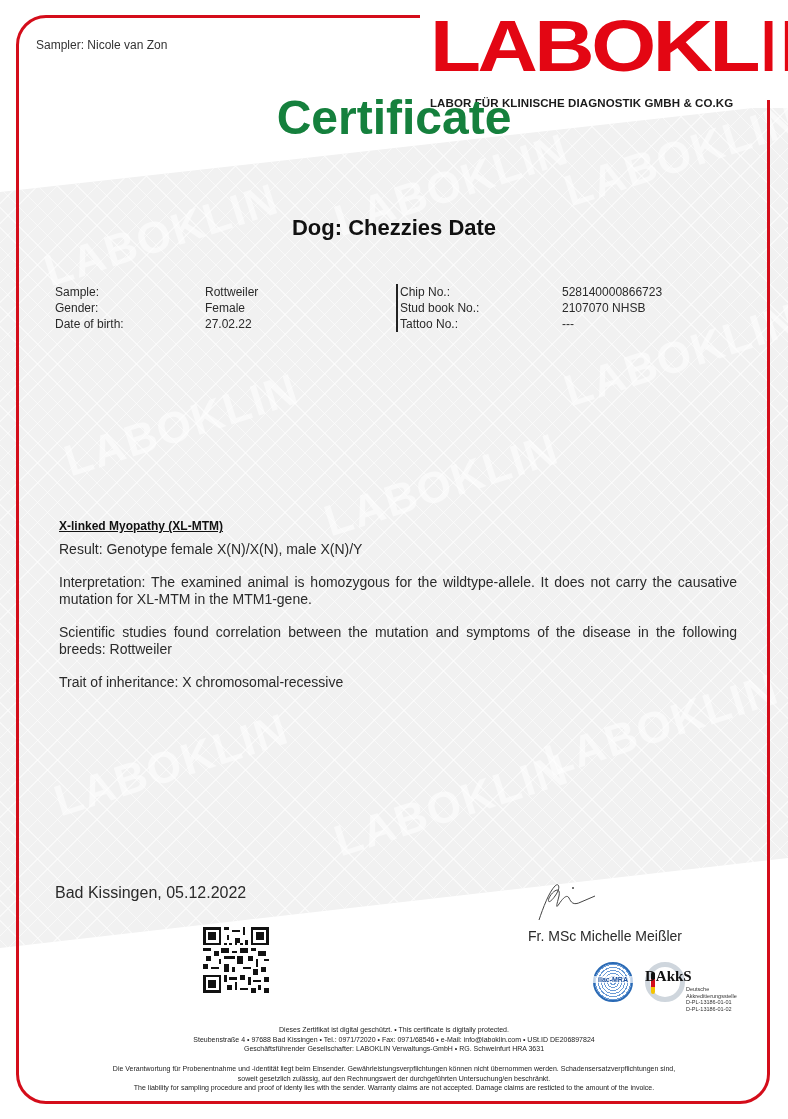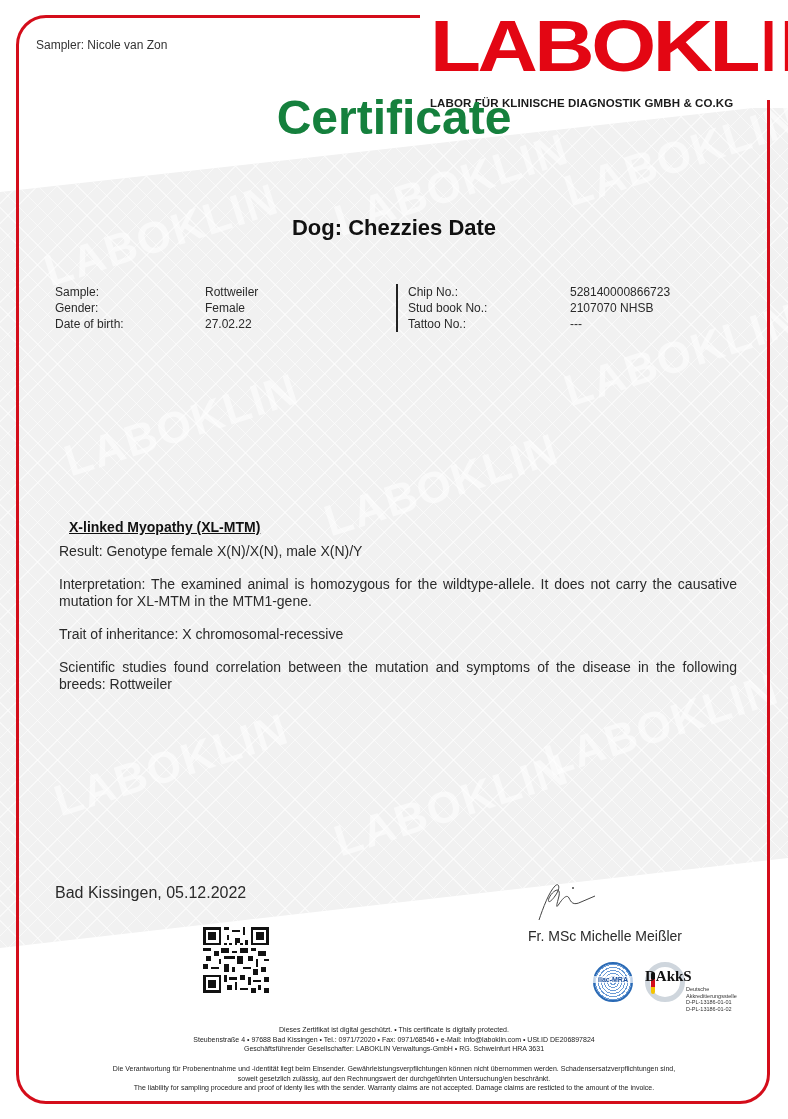--- a/index.html
+++ b/index.html
@@ -38,27 +38,27 @@
   .title { position: absolute; left: 0; width: 788px; top: 90px; text-align: center;
            font-size: 48px; font-weight: bold; color: #15803d; }
 
   .dog-name, .sample-id { position: absolute; left: 0; width: 788px; text-align: center;
                           font-size: 22px; font-weight: bold; color: #111; }
   .dog-name { top: 215px; }
   .sample-id { top: 249px; }
 
   .info { position: absolute; top: 284px; font-size: 12px; line-height: 16px; color: #2a2a2a; }
   .info-left { left: 55px; }
-  .info-right { left: 396px; border-left: 2px solid #222; padding-left: 10px; }
+  .info-right { left: 396px; border-left: 2px solid #222; padding-left: 2px; }
   .row { display: flex; }
   .info-left .lbl { width: 150px; }
   .info-right .lbl { width: 162px; }
 
   .section { position: absolute; left: 55px; width: 682px; top: 519px; font-size: 14px; color: #2a2a2a; }
-  .section h2 { font-size: 14px; font-weight: bold; text-decoration: underline; margin: 0 0 8px 14px; color: #111; }
+  .section h2 { font-size: 12px; font-weight: bold; text-decoration: underline; margin: 0 0 8px 4px; color: #111; }
   .section p { margin: 0 0 16px 4px; line-height: 17px; text-align: justify; }
 
   .place-date { position: absolute; left: 55px; top: 884px; font-size: 16px; color: #2a2a2a; }
   .signature { position: absolute; left: 525px; top: 880px; width: 80px; height: 44px; }
   .signer { position: absolute; left: 528px; top: 928px; font-size: 14px; color: #2a2a2a; }
 
   .qr { position: absolute; left: 203px; top: 927px; width: 66px; height: 66px; }
 
   .accred { position: absolute; left: 593px; top: 962px; width: 150px; height: 62px; }
   .ilac { position: absolute; left: 0; top: 0; width: 40px; height: 40px; border-radius: 50%;
@@ -133,22 +133,22 @@
     <div class="row">
         <span class="lbl">Tattoo No.:</span>
         <span>---</span>
       </div>
   </div>
 
   <div class="section">
     <h2>X-linked Myopathy (XL-MTM)</h2>
     <p>Result: Genotype female X(N)/X(N), male X(N)/Y</p>
     <p>Interpretation: The examined animal is homozygous for the wildtype-allele. It does not carry the causative mutation for XL-MTM in the MTM1-gene.</p>
+    <p>Scientific studies found correlation between the mutation and symptoms of the disease in the following breeds: Rottweiler</p>
     <p>Trait of inheritance: X chromosomal-recessive</p>
-    <p>Scientific studies found correlation between the mutation and symptoms of the disease in the following breeds: Rottweiler</p>
   </div>
 
   <div class="place-date">Bad Kissingen, 05.12.2022</div>
 
   <svg class="signature" viewBox="0 0 80 44">
     <path d="M14 40 C18 28, 24 12, 30 6 C34 2, 36 8, 30 16 C26 22, 22 24, 24 18 C28 10, 36 6, 34 16 C32 24, 30 30, 34 24 C38 18, 42 14, 44 18 C46 22, 48 26, 56 22 L70 16" fill="none" stroke="#444" stroke-width="1"></path>
     <circle cx="48" cy="8" r="1" fill="#444"></circle>
   </svg>
   <div class="signer">Fr. MSc Michelle Meißler</div>
 

